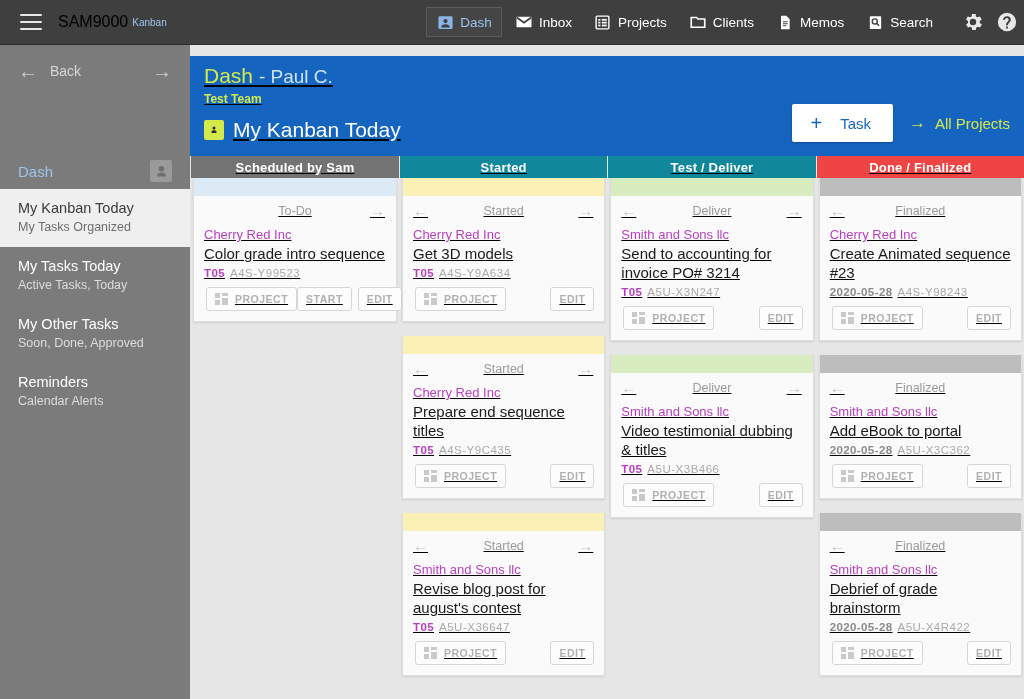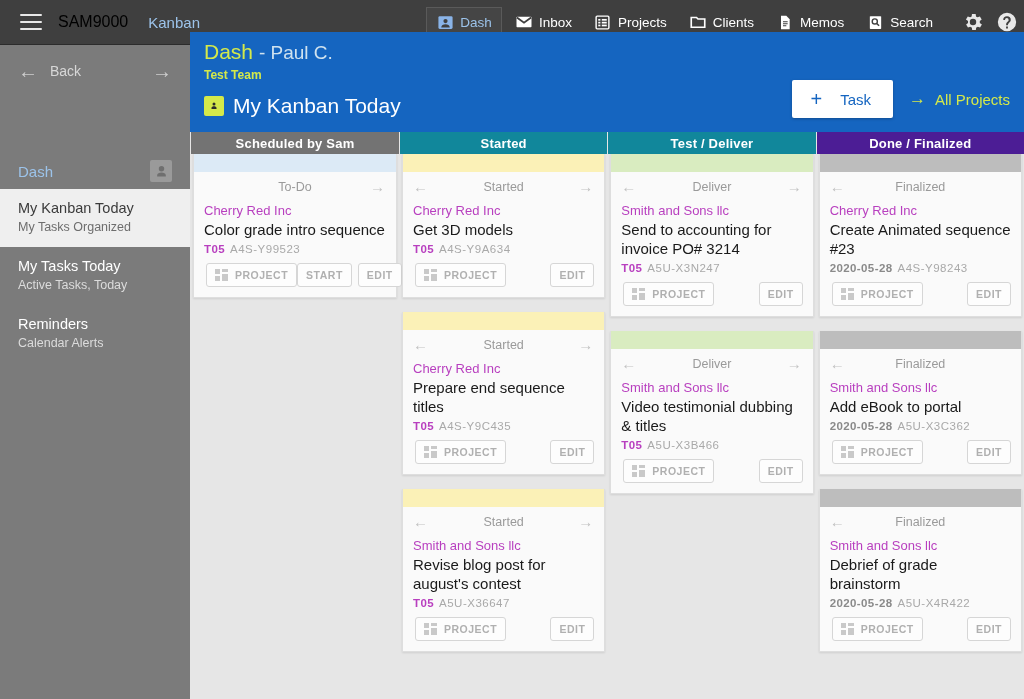--- a/index.html
+++ b/index.html
@@ -17,21 +17,21 @@
     background: #3f3f3f;
     display: flex; align-items: center;
     border-bottom: 1px solid #2c2c2c;
   }
   .hamburger {
     width: 22px; height: 16px; margin-left: 20px; margin-right: 16px;
     display: flex; flex-direction: column; justify-content: space-between;
     cursor: pointer;
   }
   .hamburger span { display: block; height: 2px; background: #e8e8e8; border-radius: 1px; }
-  .brand-sub { font-size: 15px; color: #9cc3ea; margin-left: 20px; }
+  .brand-sub { font-size: 10px; color: #9cc3ea; margin-left: 4px; }
 
   .topnav { margin-left: auto; display: flex; align-items: center; gap: 0px; padding-right: 12px; }
   .navitem {
     display: flex; align-items: center; gap: 6px;
     padding: 5px 9px; margin: 0 2px; cursor: pointer;
     font-size: 13.5px; color: #ffffff; white-space: nowrap;
   }
   .navitem.active { color: #9cc3ea; border: 1px solid #5a5a5a; background: #454545; }
   .navicon { display: inline-flex; width: 18px; height: 18px; align-items: center; justify-content: center; }
   .navicon svg { display:block; }
@@ -59,22 +59,23 @@
   }
   .side-item { padding: 9px 18px 11px 18px; cursor: pointer; }
   .side-item.selected { background: #efefef; }
   .side-item-title { font-size: 14.5px; color: #ffffff; line-height: 20px; }
   .side-item.selected .side-item-title { color: #3b3b3b; }
   .side-item-sub { font-size: 12.5px; color: #dcdcdc; line-height: 18px; }
   .side-item.selected .side-item-sub { color: #6d6d6d; }
 
   
   .main {
-    position: absolute; top: 32px; left: 190px; width: 834px; height: 508px;
+    position: absolute; top: 56px; left: 190px; width: 834px; height: 508px;
     background: #e6e6e6;
+    text-decoration: underline;
   }
   .page-header {
     position: relative; height: 100px; background: #1565c0;
     padding: 8px 14px 0 14px;
   }
   .ph-title { font-size: 21px; color: #d4e94a; }
   .ph-title .muted { color: #cfe2ef; font-size: 19px; }
   .ph-team { font-size: 12px; font-weight: bold; color: #d4e94a; margin-top: 4px; }
   .ph-row { display: flex; align-items: center; margin-top: 12px; }
   .ph-badge {
@@ -248,20 +249,24 @@
     <div id="sidebar-items">
         <div class="side-item selected">
           <div class="side-item-title">My Kanban Today</div>
           <div class="side-item-sub">My Tasks Organized</div>
         </div>
         <div class="side-item">
           <div class="side-item-title">My Tasks Today</div>
           <div class="side-item-sub">Active Tasks, Today</div>
         </div>
         <div class="side-item">
+          <div class="side-item-title">My Other Tasks</div>
+          <div class="side-item-sub">Soon, Done, Approved</div>
+        </div>
+        <div class="side-item">
           <div class="side-item-title">Reminders</div>
           <div class="side-item-sub">Calendar Alerts</div>
         </div>
       </div>
   </div>
 
   <div class="main">
 
     <div class="page-header">
       <div class="ph-title">
@@ -439,21 +444,21 @@
                     <i></i>
                   </span>
                   <span>PROJECT</span>
                 </div>
                 <div class="btn-sm right">EDIT</div>
               </div>
             </div>
           </div>
         </div>
         <div class="col">
-          <div class="col-head" style="background: #4c1d95;">Done / Finalized</div>
+          <div class="col-head" style="background: #ef4444;">Done / Finalized</div>
           <div class="col-body">
             <div class="card">
               <div class="card-strip" style="background:#bdbdbd"></div>
               <div class="card-nav">
                 <span class="nav-arrow">←</span>
                 <span class="stage">Finalized</span>
                 <span class="nav-arrow hidden">→</span>
               </div>
               <div class="card-client">Cherry Red Inc</div>
               <div class="card-title">Create Animated sequence #23</div>

